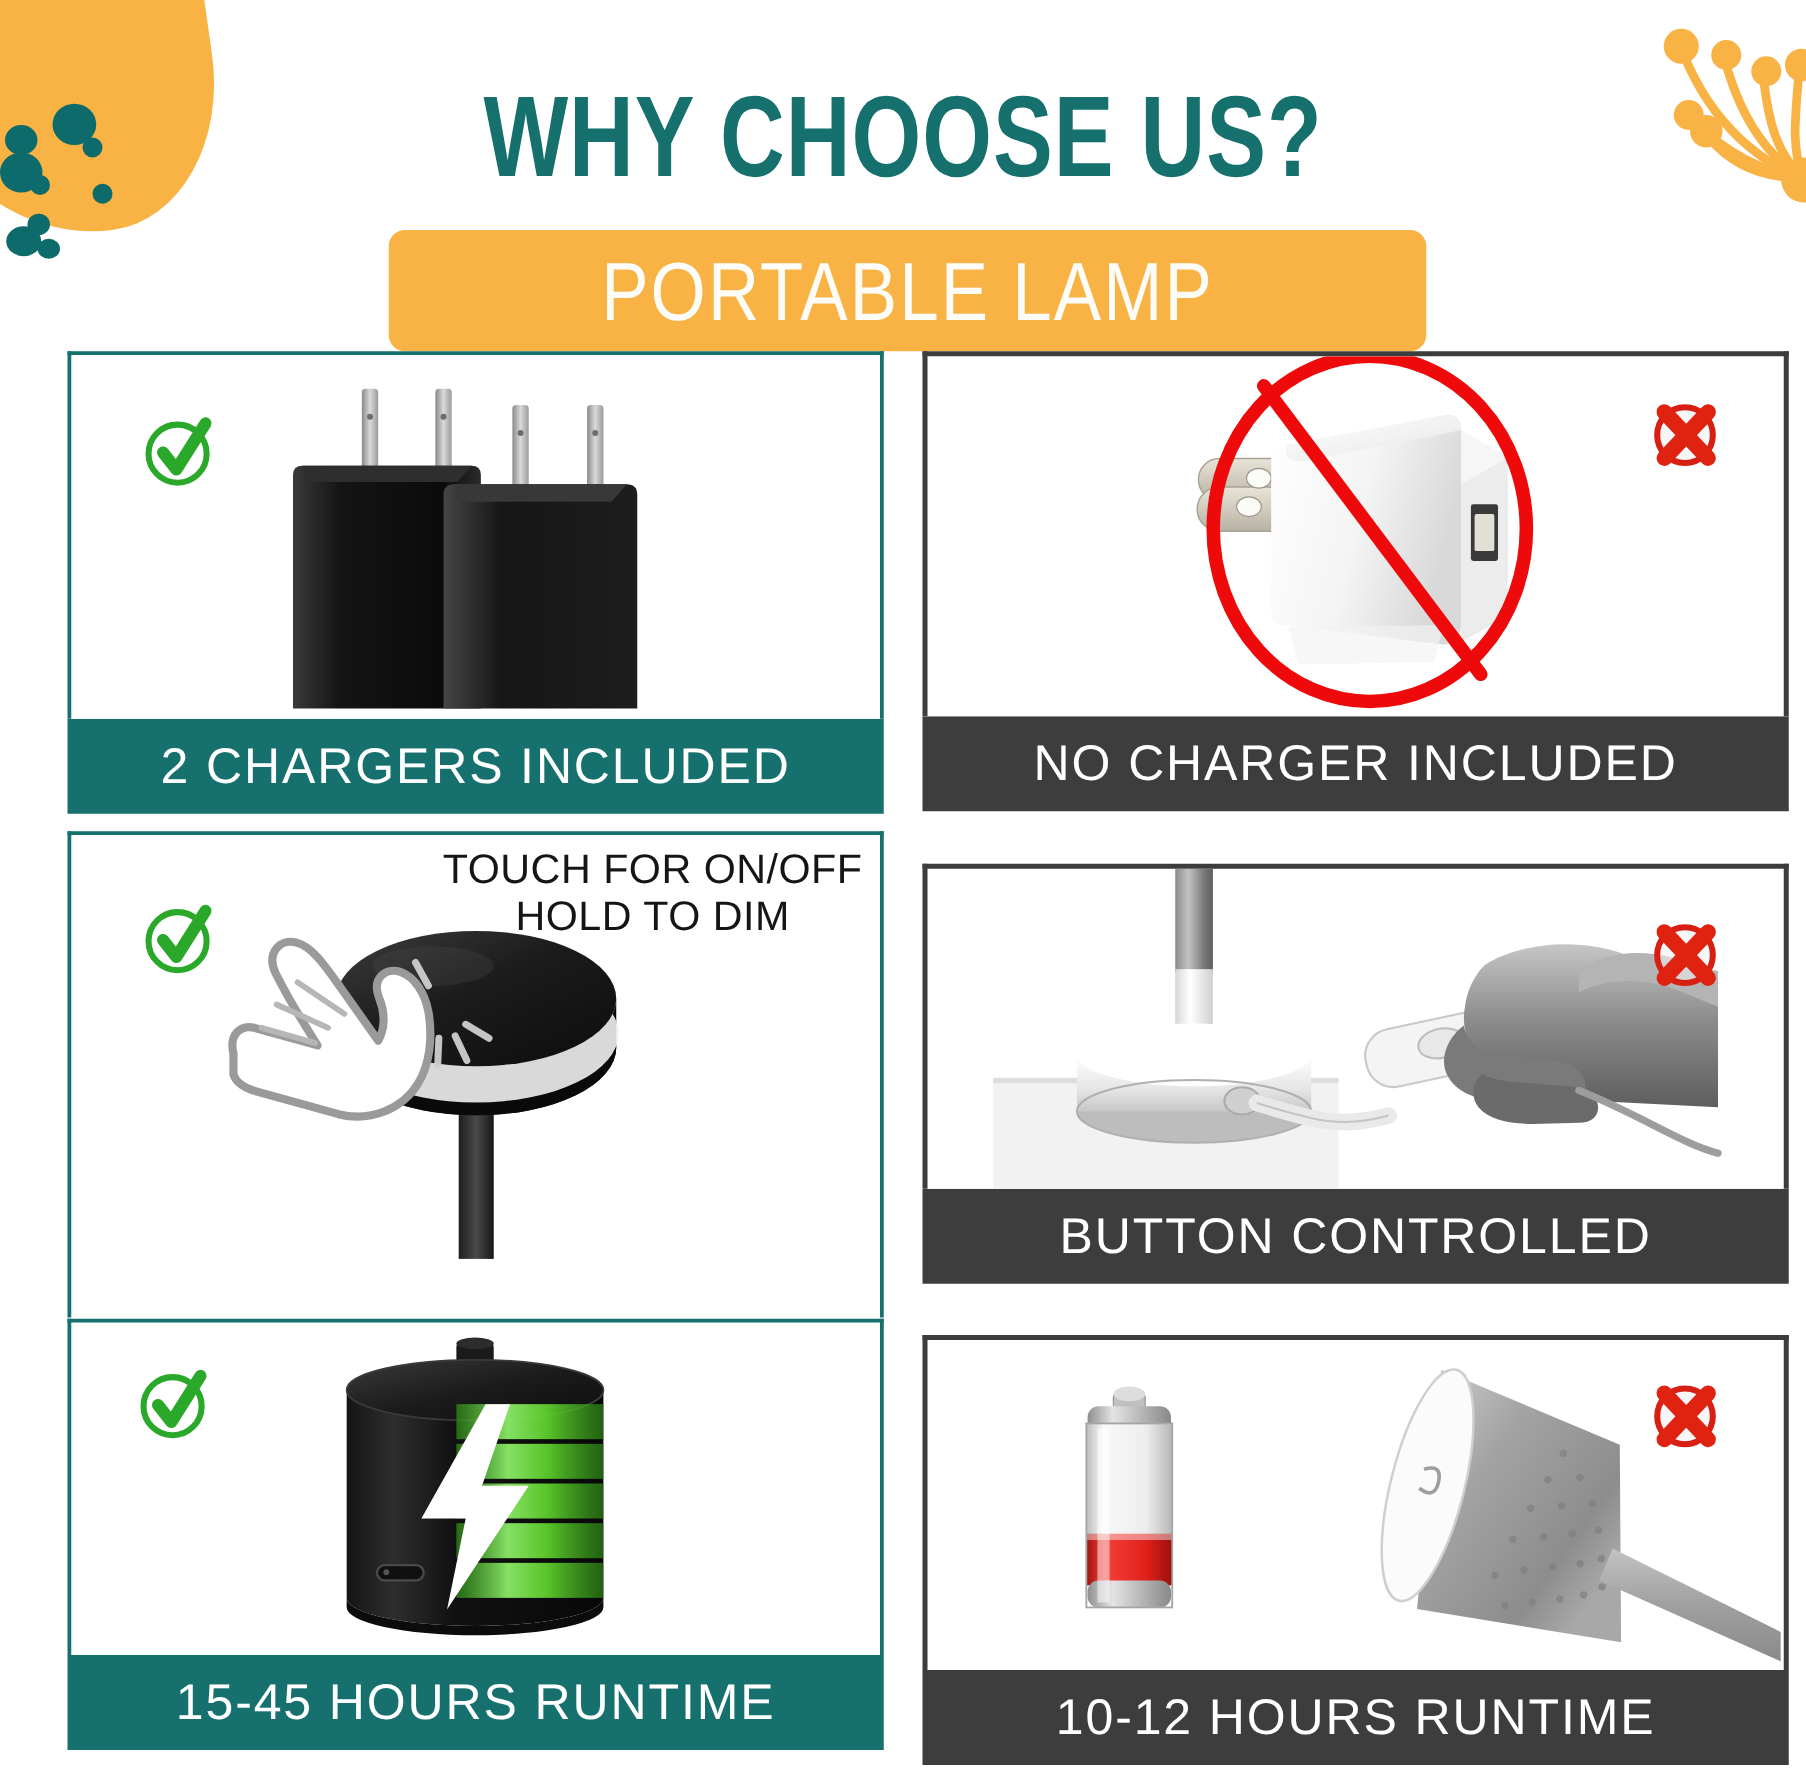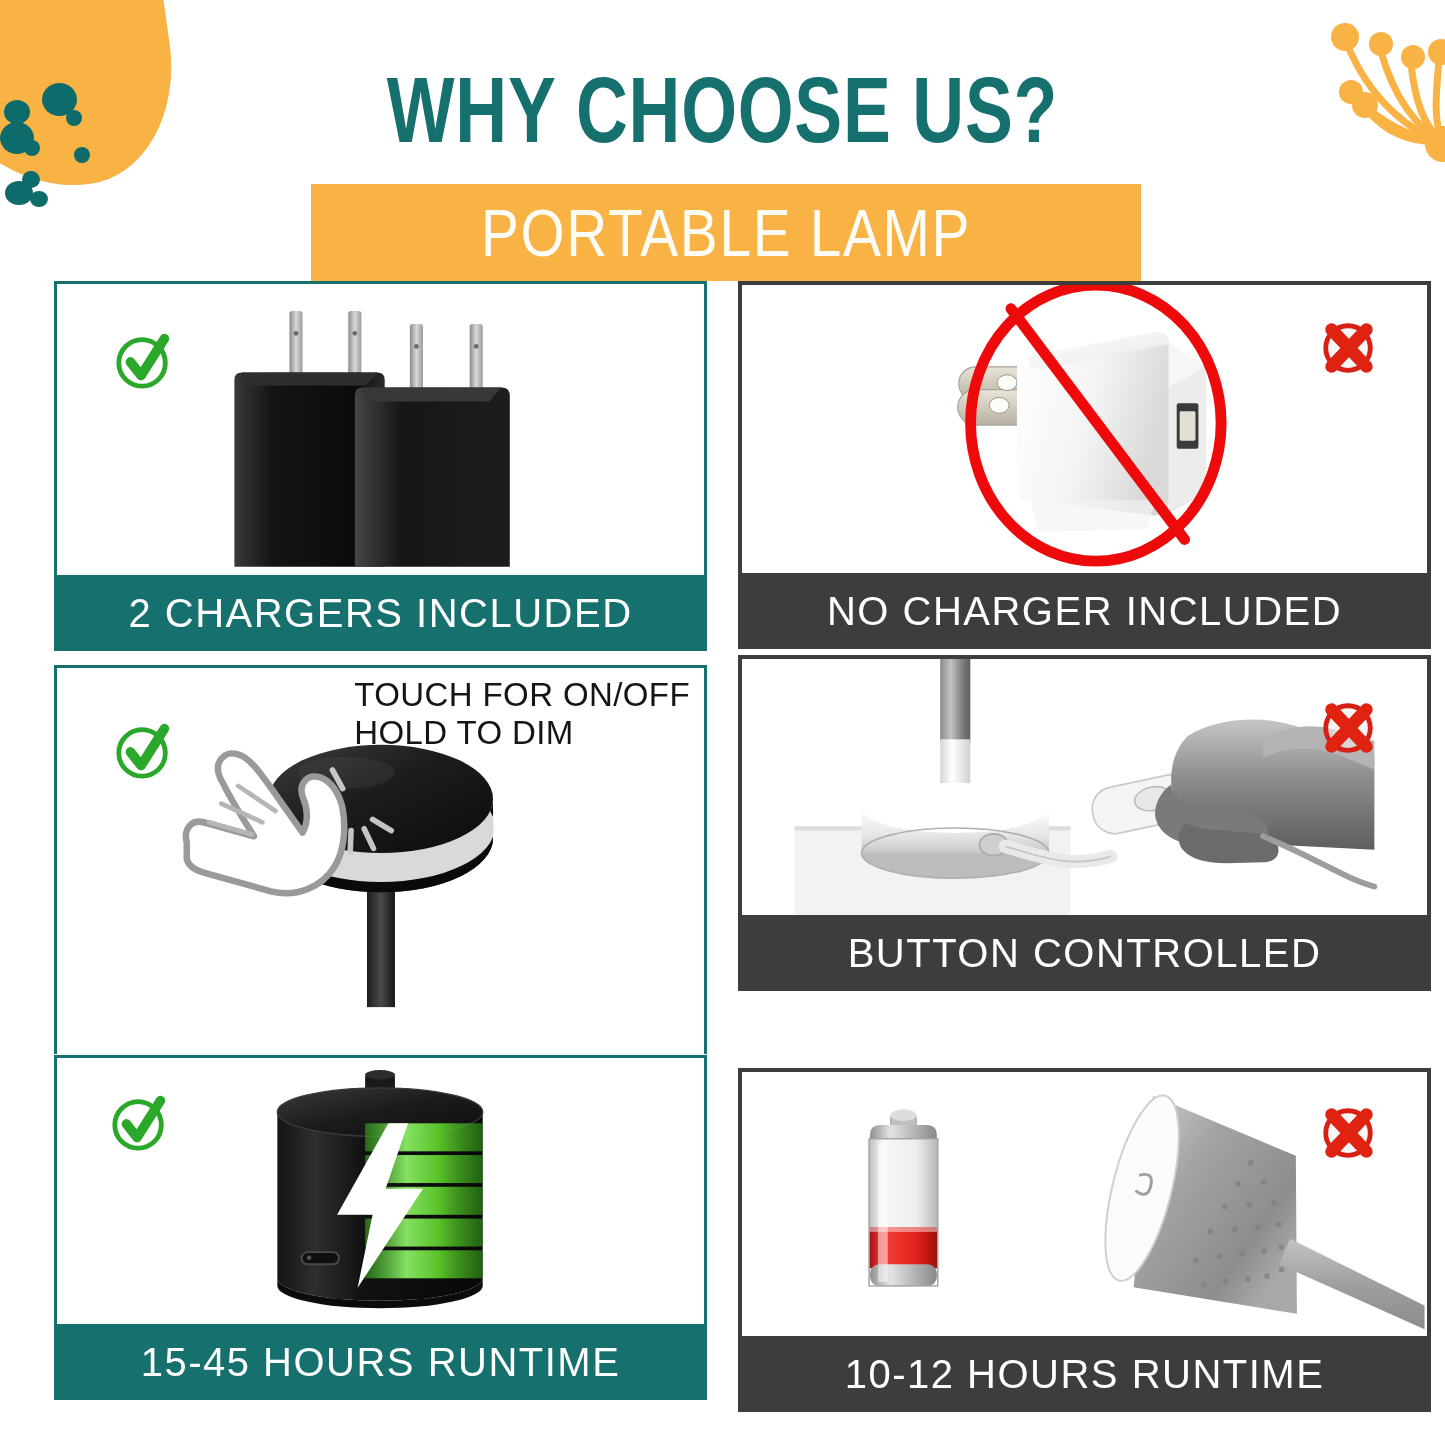--- a/index.html
+++ b/index.html
@@ -63,20 +63,21 @@
     position: absolute;
     left: 311px;
     top: 184px;
     width: 830px;
     height: 97px;
     background: #f9b244;
     display: flex;
     align-items: center;
     justify-content: center;
     overflow: hidden;
+    border-radius: 13px;
   }
   .subtitle {
     color: #fdfcf6;
     font-size: 66px;
     line-height: 70px;
     font-weight: normal;
     letter-spacing: 2px;
     transform: scaleX(0.86);
     white-space: nowrap;
   }
@@ -98,21 +99,21 @@
     flex-direction: column;
   }
   .card.left  { left: 0; padding-left: 40px; }
   .card.right { left: 724px; }
 
   .card.r1 { top: 0;   height: 370px; }
   .card.r2 { top: 384px; height: 389px; }
   .card.r3 { top: 774px; height: 345px; }
 
   .card.right.r1 { top: 2;  height: 368px; }
-  .card.right.r2 { top: 374px; height: 336px; text-align: center; }
+  .card.right.r2 { top: 410px; height: 336px; text-align: center; }
   .card.right.r3 { top: 787px; height: 344px; }
 
   .card-media {
     position: relative;
     flex: 1 1 auto;
     background: #ffffff;
     overflow: hidden;
   }
   .card.left  .card-media { border: 3px solid #15706e; border-bottom: none; }
   .card.right .card-media { border: 4px solid #3d3d3d; border-bottom: none; }
@@ -139,21 +140,21 @@
     height: 62px;
   }
   .badge.ok { left: 56px; top: 46px; }
   .badge.no { right: 48px; top: 34px; }
 
   
   .hint {
     position: absolute;
     right: 14px;
     top: 8px;
-    text-align: left;
+    text-align: center;
     color: #151515;
     font-size: 33px;
     line-height: 38px;
     letter-spacing: 0.4px;
     white-space: nowrap;
   }
 
   
   .art { position: absolute; inset: 0; }
   .art svg { width: 100%; height: 100%; display: block; }

